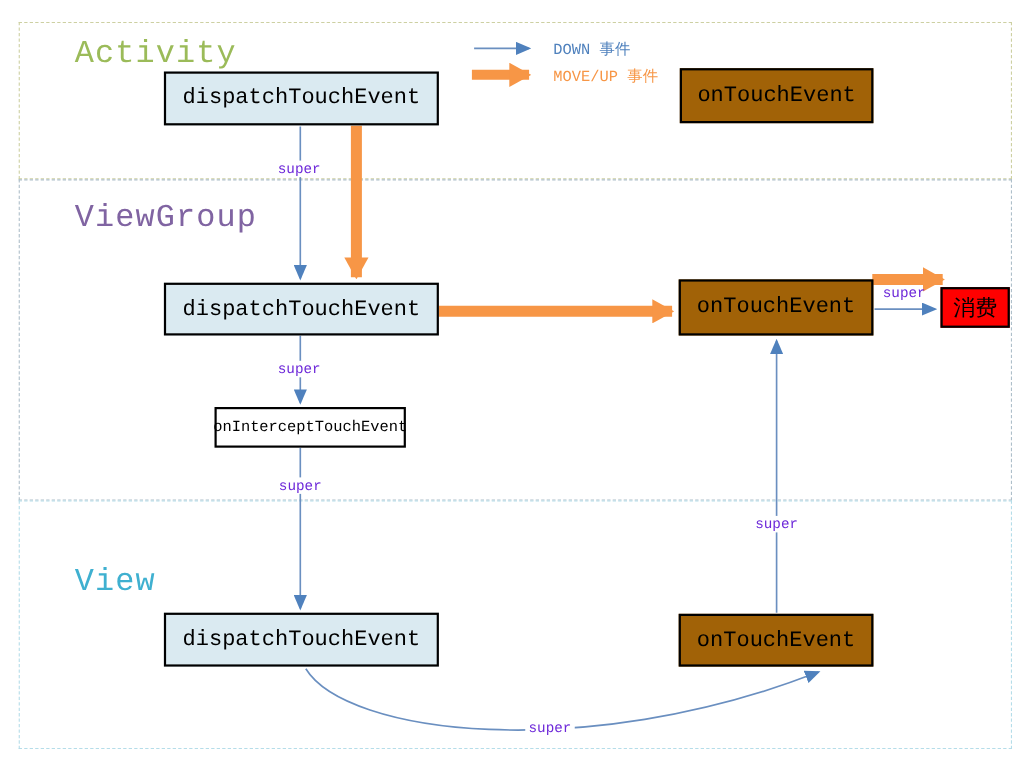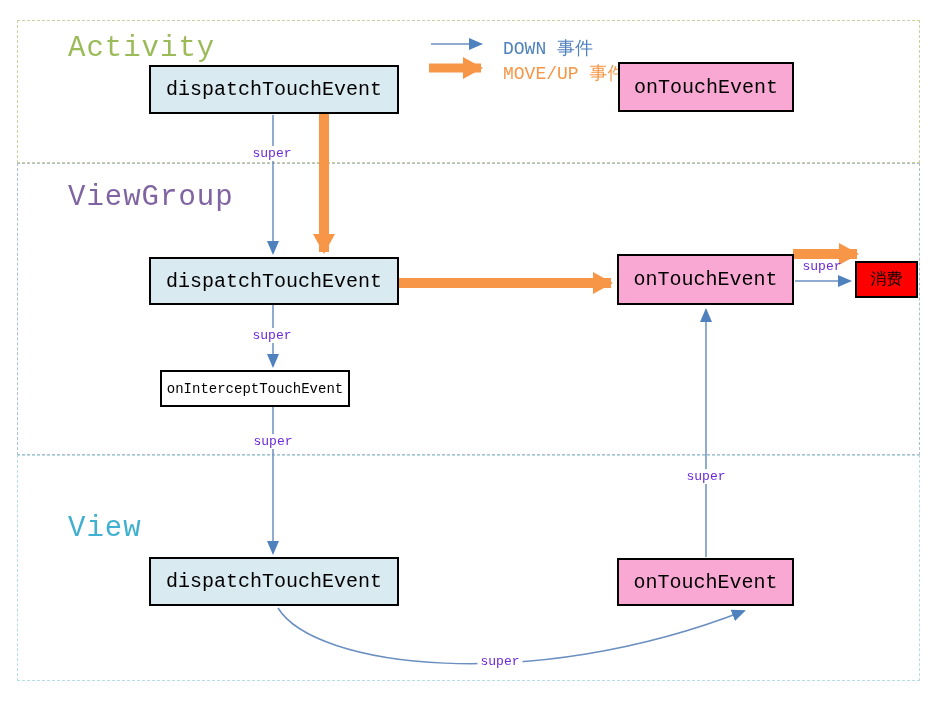--- a/index.html
+++ b/index.html
@@ -19,42 +19,42 @@
   #lbl-view     {left:68px;top:476px;color:#3fb0d0;margin-top:36px;}
   
   #arrows{position:absolute;left:0;top:0;width:938px;height:703px;}
   
   .node{
     position:absolute;box-sizing:border-box;border:2px solid #000;
     display:flex;align-items:center;justify-content:center;
     font-size:20px;color:#000;background:#fff;white-space:nowrap;
   }
   .blue-fill {background:#daeaf1;}
-  .peach-fill{background:#f9a8d4;}
+  .peach-fill{background:#a16207;}
   #node-activity-dispatch {left:149px;top:65px;width:250px;height:49px;}
   #node-activity-ontouch  {left:618px;top:62px;width:176px;height:50px;}
   #node-viewgroup-dispatch{left:149px;top:257px;width:250px;height:48px;}
   #node-viewgroup-ontouch {left:617px;top:254px;width:177px;height:51px;}
-  #node-intercept         {left:160px;top:370px;width:190px;height:37px;font-size:14px;}
+  #node-intercept         {left:195px;top:370px;width:174px;height:37px;font-size:14px;}
   #node-view-dispatch     {left:149px;top:557px;width:250px;height:49px;}
   #node-view-ontouch      {left:617px;top:558px;width:177px;height:48px;}
-  #node-consume           {left:855px;top:261px;width:63px;height:37px;background:#ff0000;font-size:16px;}
+  #node-consume           {left:855px;top:261px;width:63px;height:37px;background:#ff0000;font-size:20px;}
   
   .edge-label{
     position:absolute;transform:translateX(-50%);
     font-size:13px;color:#6d28d9;background:#fff;padding:0 3px;line-height:15px;
   }
   #elbl-super-1{left:272px;top:146px;}
   #elbl-super-2{left:272px;top:328px;}
   #elbl-super-3{left:273px;top:434px;}
   #elbl-super-4{left:706px;top:469px;}
   #elbl-super-5{left:500px;top:654px;}
   #elbl-true   {left:822px;top:259px;background:transparent;}
   
-  .legend-text{position:absolute;font-size:18px;white-space:nowrap;font-family:Liberation Mono, monospace;}
+  .legend-text{position:absolute;font-size:14px;white-space:nowrap;font-family:Liberation Mono, monospace;}
   #legend-down-label  {left:503px;top:36px;color:#4f81bd;}
   #legend-moveup-label{left:503px;top:61px;color:#f79646;}
 </style>
 </head>
 <body>
 
 <div id="canvas">
 
   <div class="section" id="sec-activity"></div>
   <div class="section" id="sec-viewgroup"></div>

